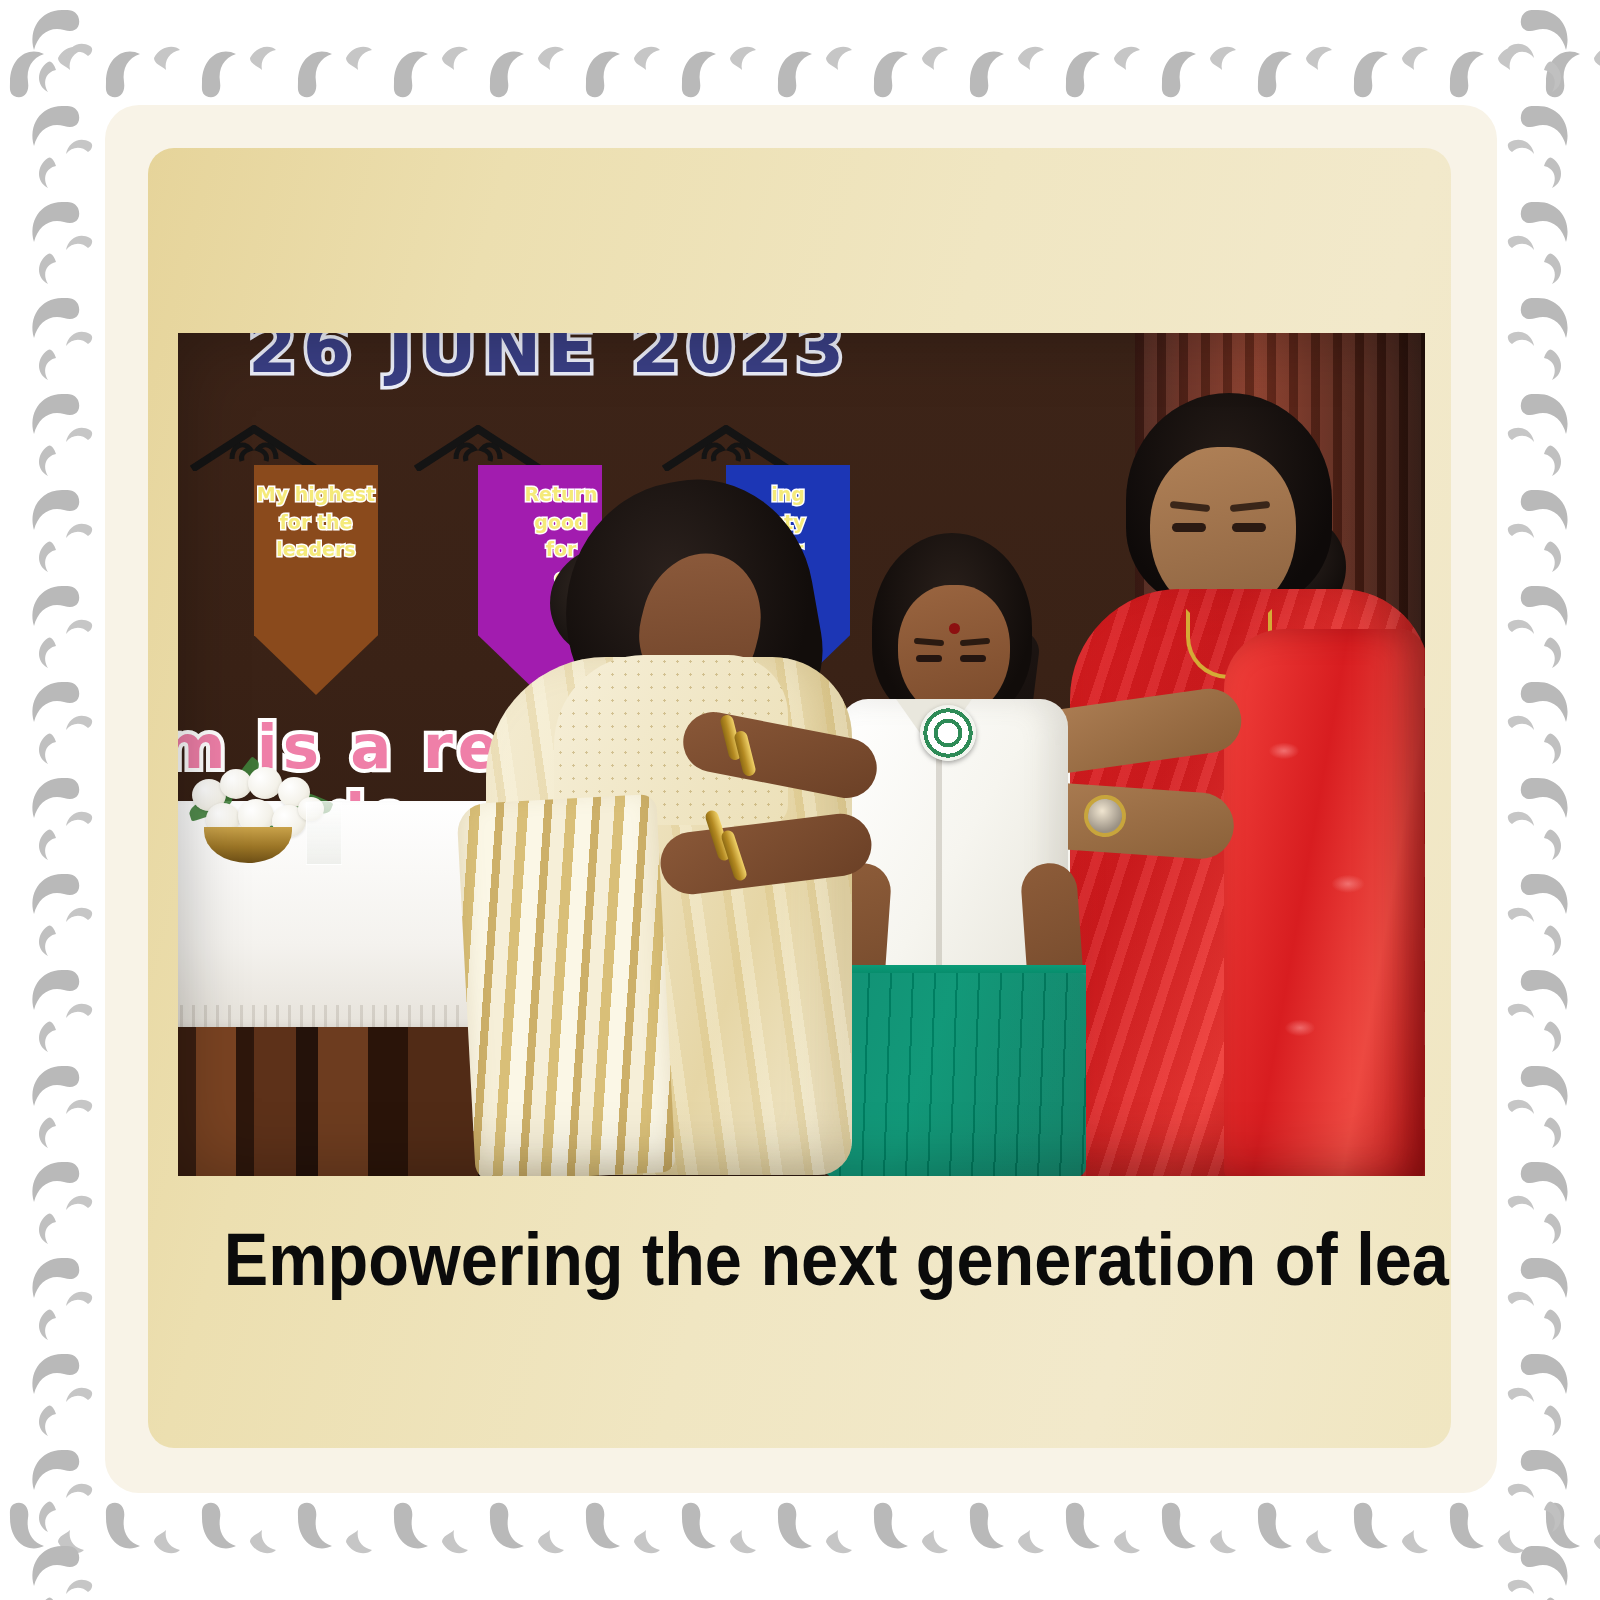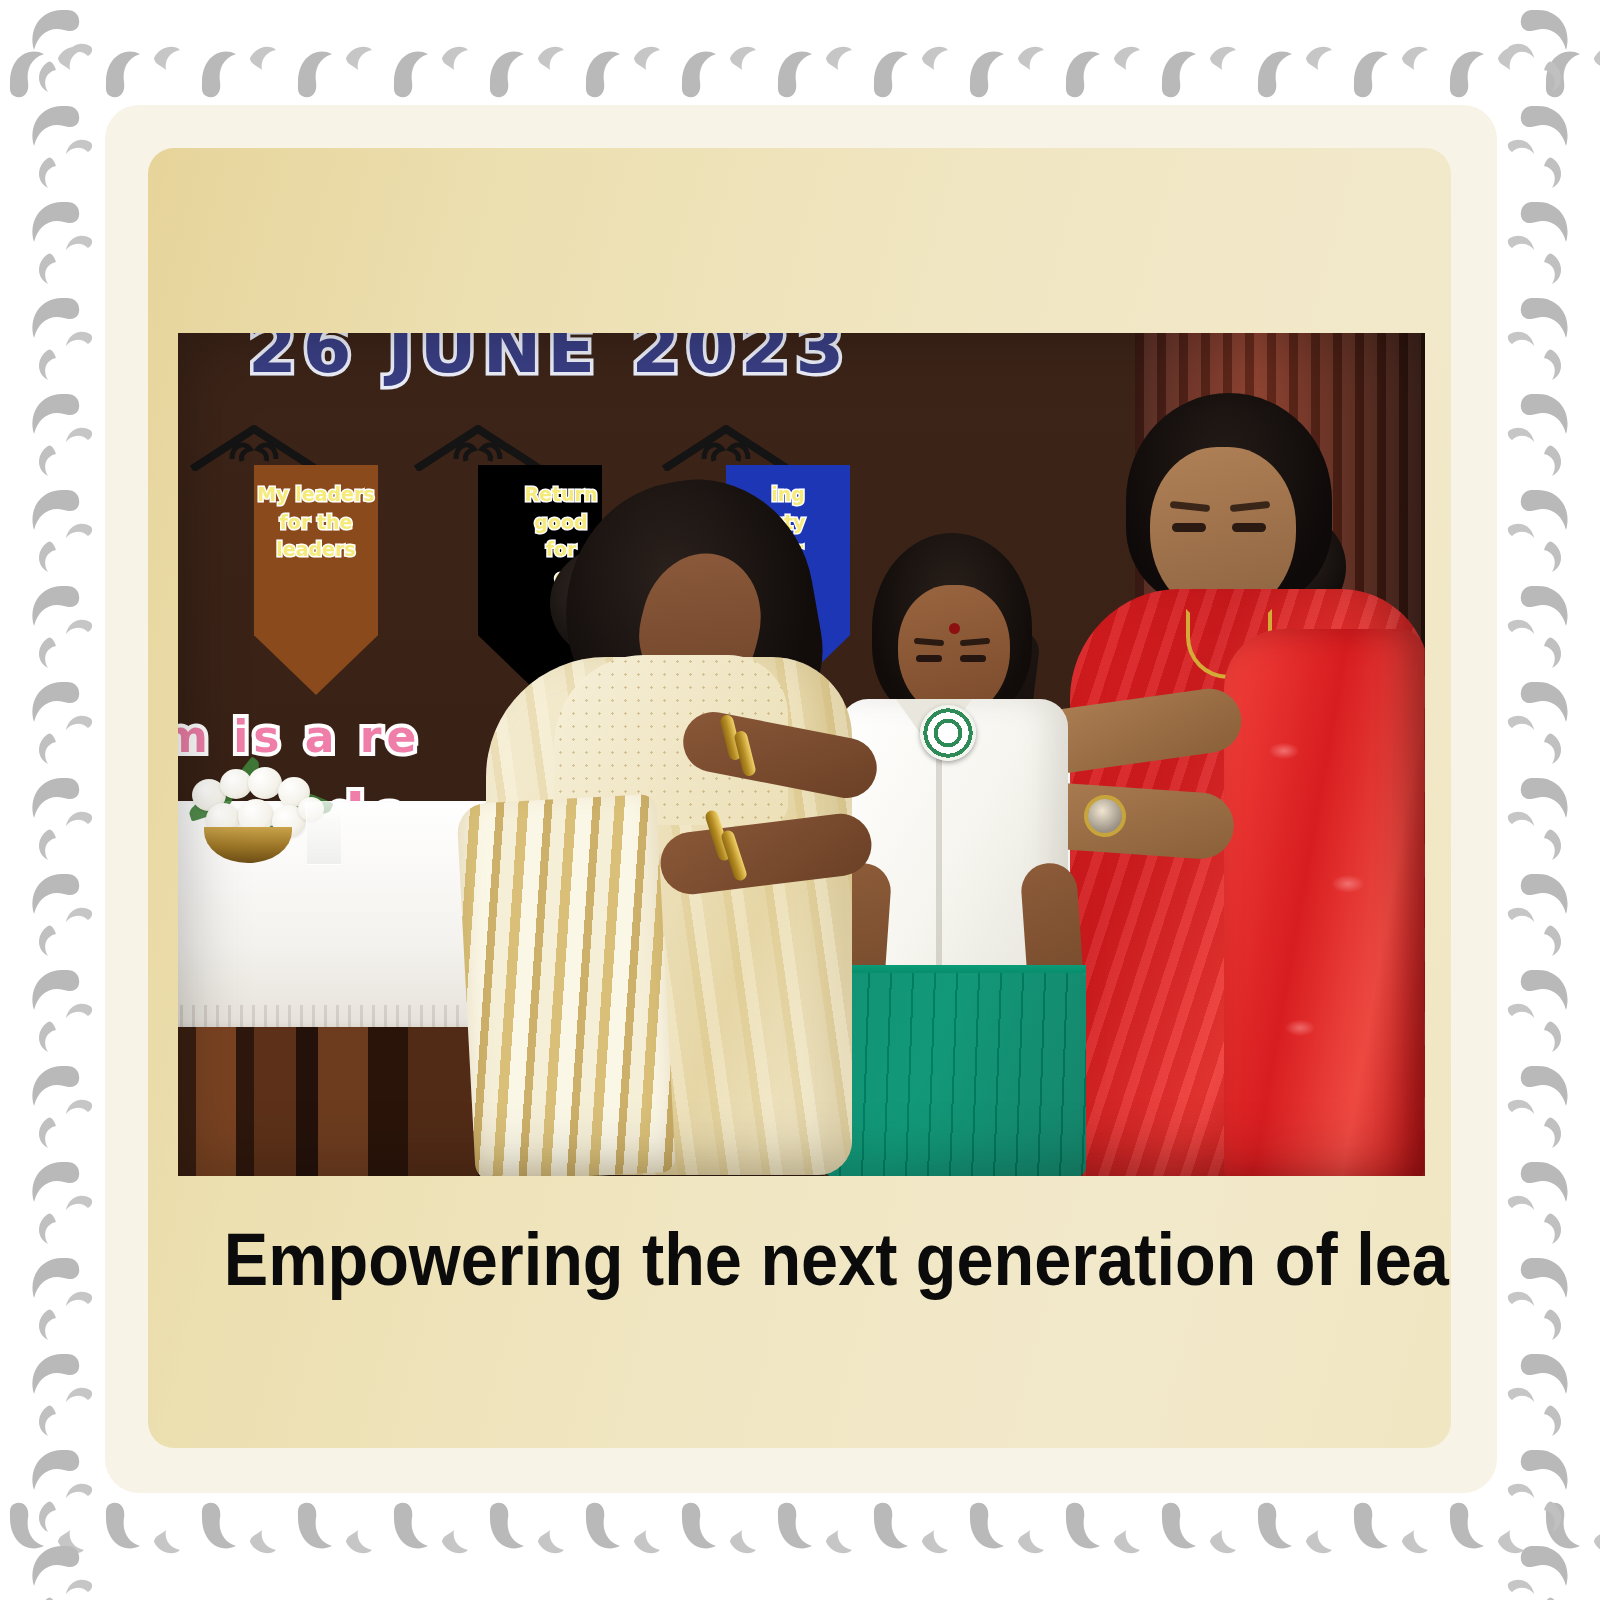--- a/index.html
+++ b/index.html
@@ -151,21 +151,21 @@
   .vinyl-pink {
     position: absolute;
     font-family: "DejaVu Sans", sans-serif;
     font-weight: 700;
     color: #ef7fa8;
     -webkit-text-stroke: 8px #ffffff;
     paint-order: stroke fill;
     white-space: nowrap;
     filter: blur(.6px);
   }
-  .vinyl-pink-1 { left: -16px; top: 378px; font-size: 44px; letter-spacing: 5px; }
+  .vinyl-pink-1 { left: -16px; top: 378px; font-size: 61px; letter-spacing: 5px; }
   .vinyl-pink-2 { left: 104px; top: 448px; font-size: 56px; letter-spacing: 5px; }
 
   
   .pennant { position: absolute; }
   .pennant .hanger {
     position: absolute; left: 50%; top: 0;
     width: 132px; height: 46px; margin-left: -66px;
   }
   .pennant .flag {
     position: absolute; left: 0; top: 40px;
@@ -183,21 +183,21 @@
     color: #f5ea7a;
     -webkit-text-stroke: 3px #ffffff;
     paint-order: stroke fill;
     line-height: 1.45;
     text-align: center;
     display: block;
   }
   .pennant-1 { left: 76px;  top: 92px; }
   .pennant-1 .flag { height: 230px; background: #8a4a1c; }
   .pennant-2 { left: 300px; top: 92px; }
-  .pennant-2 .flag { height: 230px; background: #000000; padding-left: 42px; }
+  .pennant-2 .flag { height: 230px; background: #a21caf; padding-left: 42px; }
   .pennant-3 { left: 548px; top: 92px; }
   .pennant-3 .flag { height: 230px; background: #1c36b5; }
 
   
   .table-top {
     position: absolute; left: -10px; top: 468px;
     width: 520px; height: 230px;
     background: linear-gradient(180deg, #ffffff 0%, #f4f2ee 62%, #e6e2da 100%);
     box-shadow: inset 0 -4px 10px rgba(0,0,0,.08);
   }
@@ -757,21 +757,21 @@
           <div class="vinyl-pink vinyl-pink-1">m is a re</div>
           <div class="vinyl-pink vinyl-pink-2">ade</div>
 
           <div class="pennant pennant-1">
             <svg class="hanger" viewBox="0 0 132 46">
               <path d="M4 44 L66 4 L128 44" stroke="#141414" stroke-width="8" fill="none"></path>
               <path d="M44 34 C44 20, 56 16, 62 24 C56 26, 52 30, 54 36" stroke="#141414" stroke-width="5" fill="none"></path>
               <path d="M88 34 C88 20, 76 16, 70 24 C76 26, 80 30, 78 36" stroke="#141414" stroke-width="5" fill="none"></path>
             </svg>
             <div class="flag">
-              <span>My leaders</span>
+              <span>My highest</span>
               <span>for the</span>
               <span>leaders</span>
             </div>
           </div>
 
           <div class="pennant pennant-2">
             <svg class="hanger" viewBox="0 0 132 46">
               <path d="M4 44 L66 4 L128 44" stroke="#141414" stroke-width="8" fill="none"></path>
               <path d="M44 34 C44 20, 56 16, 62 24 C56 26, 52 30, 54 36" stroke="#141414" stroke-width="5" fill="none"></path>
               <path d="M88 34 C88 20, 76 16, 70 24 C76 26, 80 30, 78 36" stroke="#141414" stroke-width="5" fill="none"></path>

